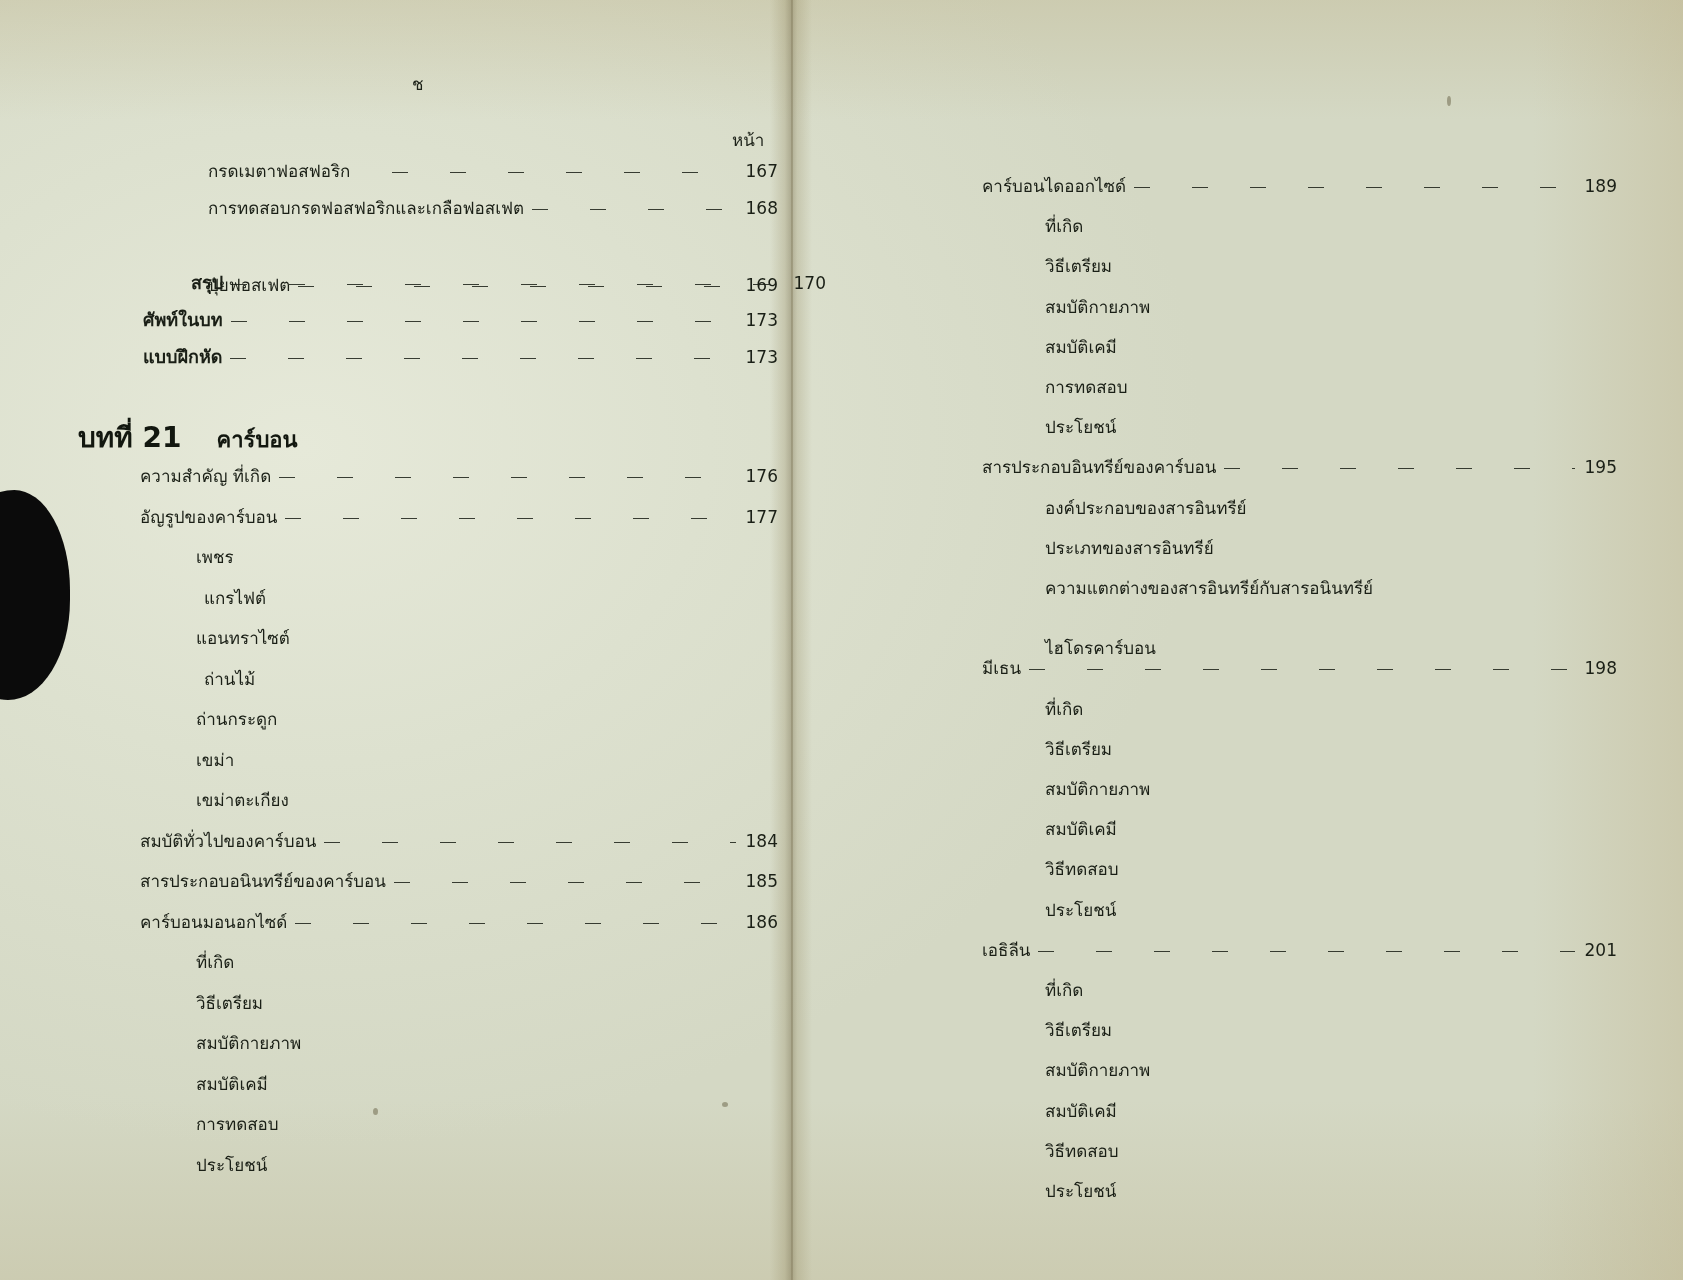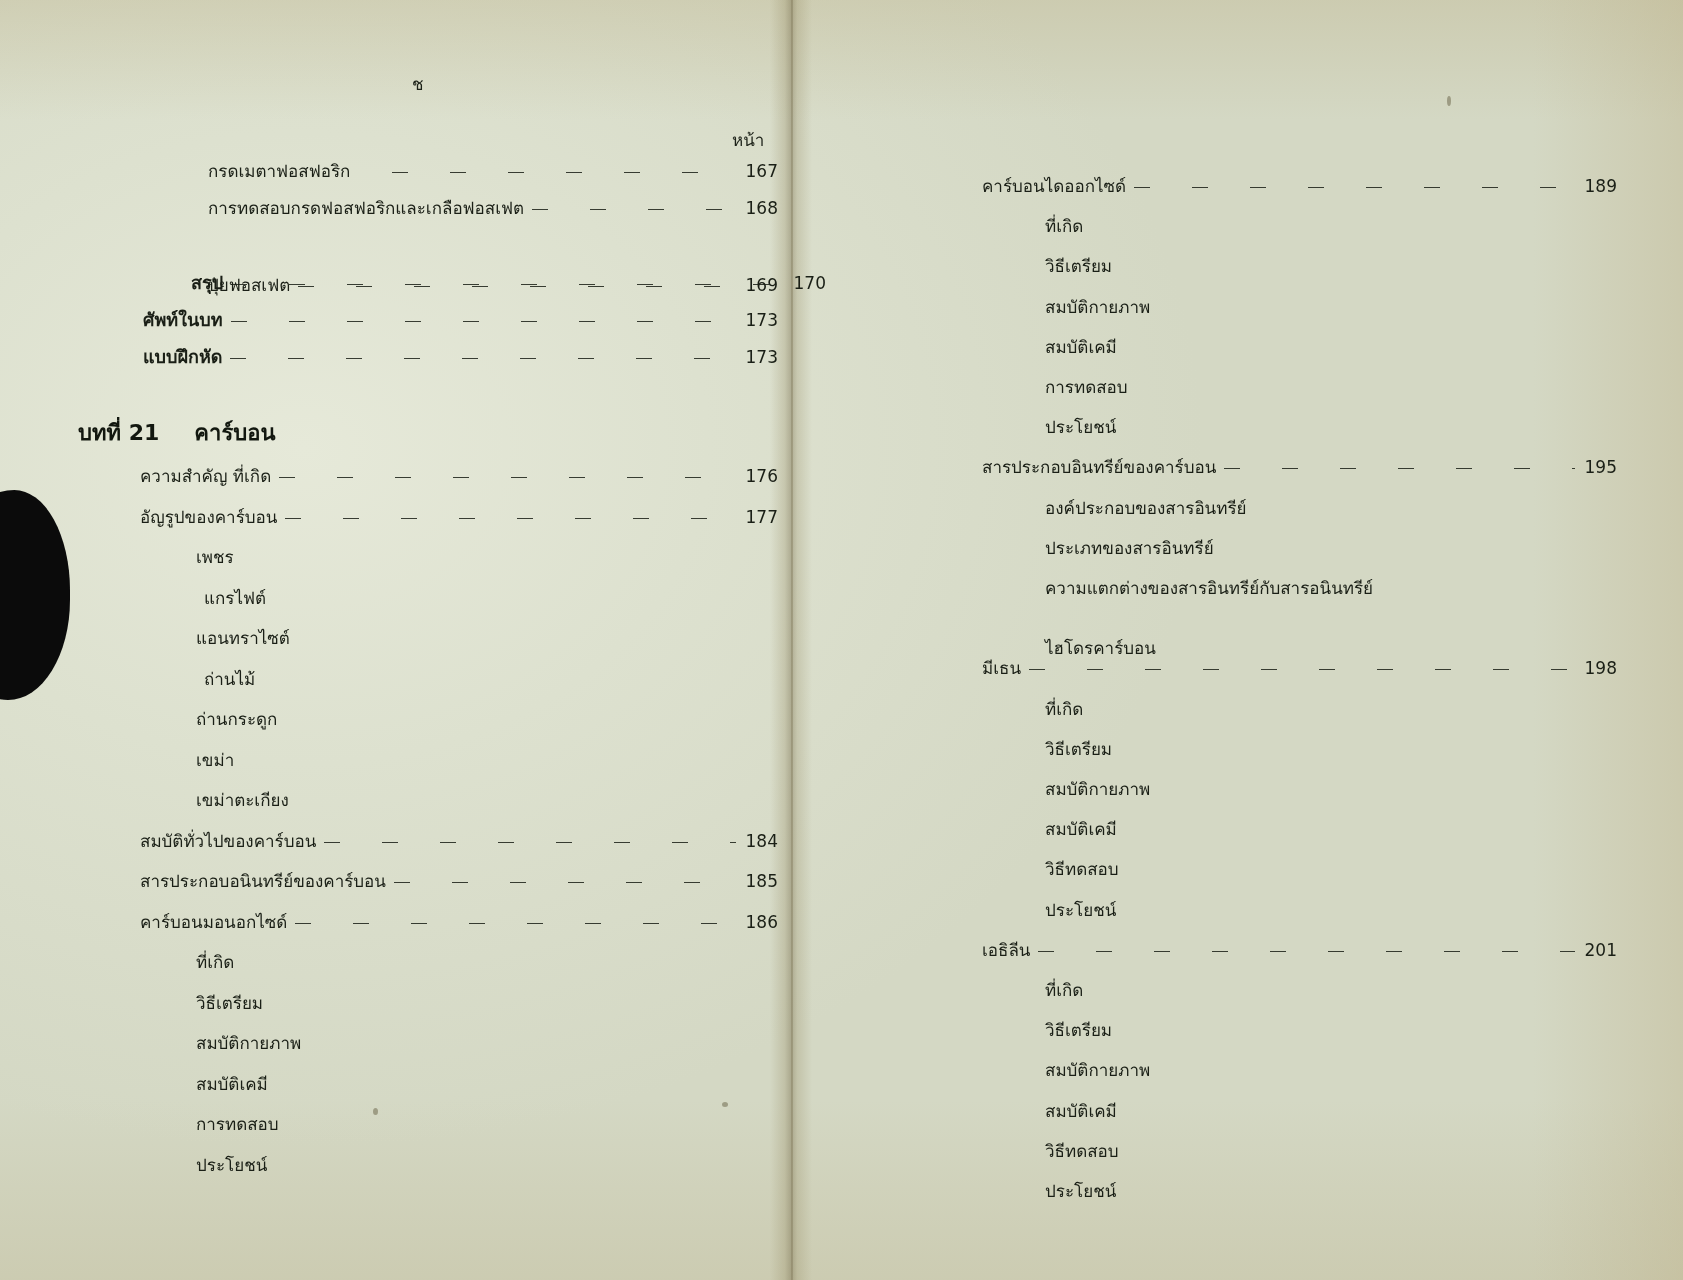--- a/index.html
+++ b/index.html
@@ -124,21 +124,21 @@
   .pageno {
     font-size: 17px;
     min-width: 34px;
     text-align: right;
   }
   .nodots .leader::before { background-image: none; }
   .chapter-row {
     position: absolute;
     color: #12170f;
   }
-  .chapter-row .num { font-weight: bold; font-size: 22px; }
+  .chapter-row .num { font-weight: bold; font-size: 28px; }
   .chapter-row .title { font-weight: bold; font-size: 22px; margin-left: 30px; }
   .speck {
     position: absolute;
     background: rgba(90,85,55,0.45);
     border-radius: 50%;
     pointer-events: none;
   }
 </style>
 </head>
 <body>

